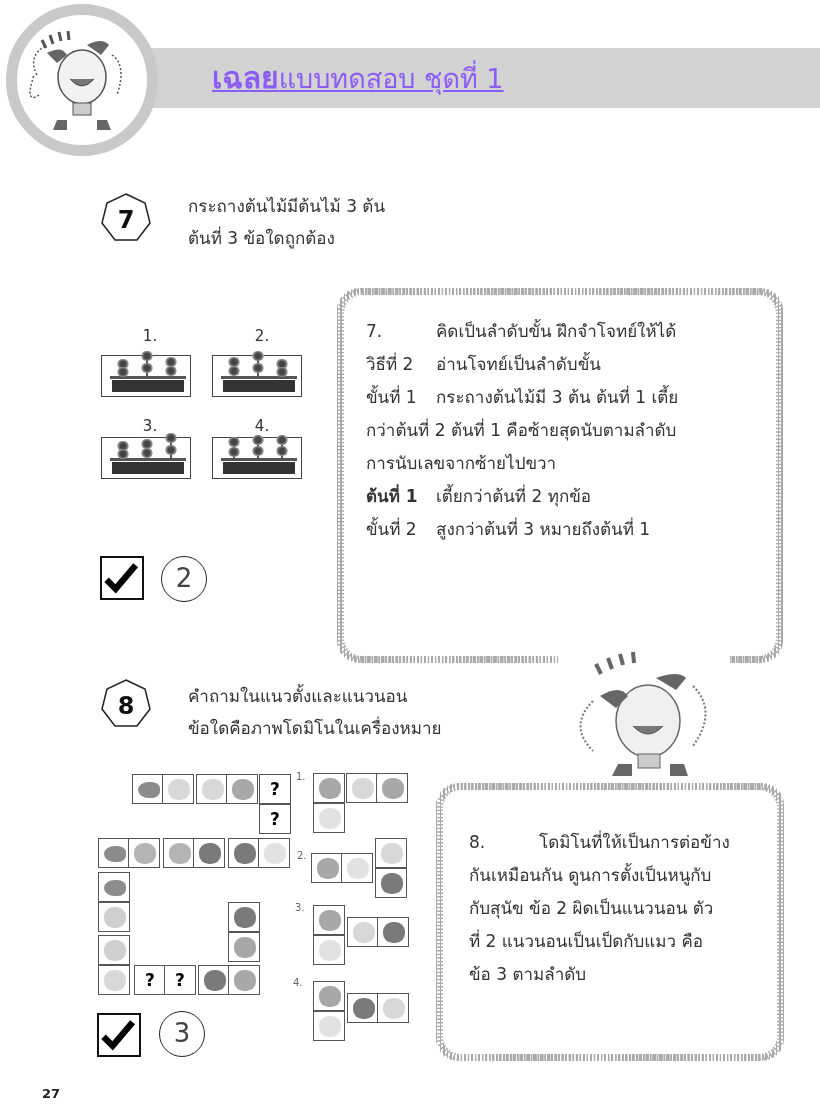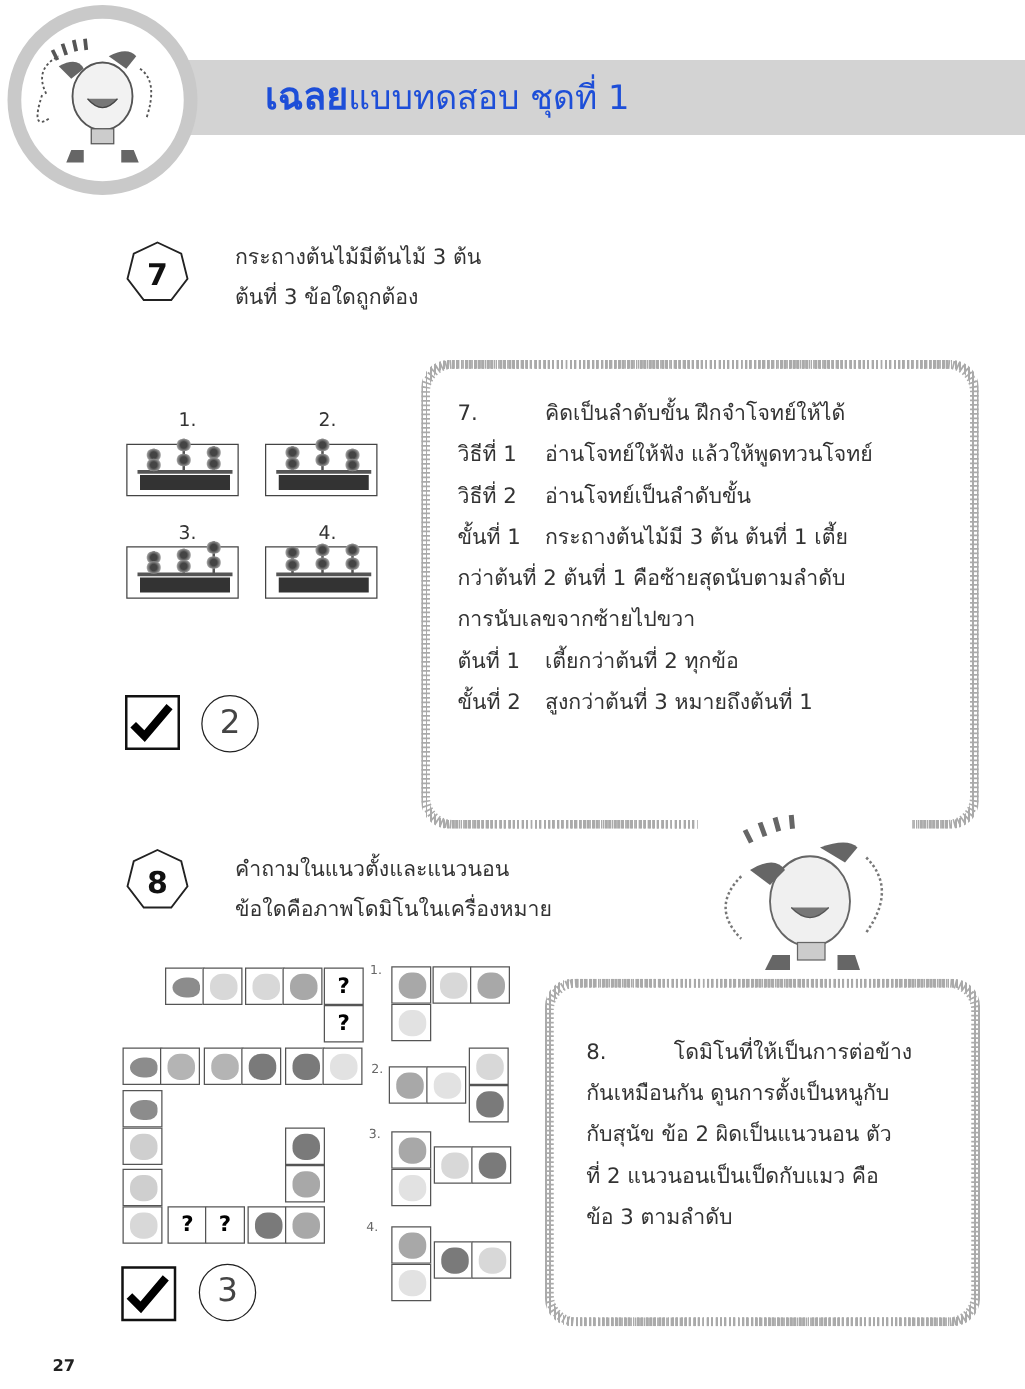--- a/index.html
+++ b/index.html
@@ -2,21 +2,21 @@
 <html><head>
 <meta charset="utf-8">
 <style>
   html, body { margin:0; padding:0; background:#fff; }
   body { width:820px; height:1111px; position:relative; overflow:hidden;
          font-family:"DejaVu Sans", sans-serif; color:#333; }
   .abs { position:absolute; }
 
   
   .header-bar { left:100px; top:48px; width:720px; height:60px; background:#d3d3d3; }
-  .header-title { left:212px; top:56px; font-family:"DejaVu Sans", sans-serif; font-size:27px; color:#1d4ed8; line-height:44px; white-space:nowrap; }
+  .header-title { left:212px; top:56px; font-family:"DejaVu Sans", sans-serif; font-size:27px; color:#8b5cf6; line-height:44px; white-space:nowrap;text-decoration:underline; }
   .header-title .bold { font-weight:bold; font-size:30px; }
   .mascot-ring { left:6px; top:4px; width:152px; height:152px; border-radius:50%;
                  background:#fff; border:11px solid #c9c9c9; box-sizing:border-box; }
 
   
   .badge { width:52px; height:52px; }
   .badge svg { width:100%; height:100%; }
   .q-text { font-size:17px; line-height:32px; color:#333; white-space:nowrap; }
 
   
@@ -186,26 +186,25 @@
     </svg>
 </div>
 <div class="abs answer-circle" style="left:161px;top:556px">2</div>
 
 <div class="abs explain-box" style="left:337px;top:288px;width:446px;height:375px">
   <svg class="abs" style="left:-7px;top:-7px" width="446" height="375">
     <rect x="3.5" y="3.5" width="439" height="368" rx="22" fill="none" stroke="#aaa" stroke-width="7" stroke-dasharray="1.4 2.2"></rect>
   </svg>
   <div class="abs" style="left:22px;top:20px" id="exp7">
       <div class="explain-line"><span class="tab" style="width: 70px;">7.</span><span>คิดเป็นลำดับขั้น ฝึกจำโจทย์ให้ได้</span></div>
-      <div class="explain-line"><span class="tab" style="width: 70px;">วิธีที่ 1</span><span>อ่านโจทย์ให้ฟัง แล้วให้พูดทวนโจทย์</span></div>
       <div class="explain-line"><span class="tab" style="width: 70px;">วิธีที่ 2</span><span>อ่านโจทย์เป็นลำดับขั้น</span></div>
       <div class="explain-line"><span class="tab" style="width: 70px;">ขั้นที่ 1</span><span>กระถางต้นไม้มี  3  ต้น  ต้นที่  1  เตี้ย</span></div>
       <div class="explain-line"><span>กว่าต้นที่ 2  ต้นที่  1  คือซ้ายสุดนับตามลำดับ</span></div>
       <div class="explain-line"><span>การนับเลขจากซ้ายไปขวา</span></div>
-      <div class="explain-line"><span class="tab" style="width: 70px;">ต้นที่ 1</span><span>เตี้ยกว่าต้นที่ 2 ทุกข้อ</span></div>
+      <div class="explain-line"><span class="tab" style="width: 70px; font-weight: bold;">ต้นที่ 1</span><span>เตี้ยกว่าต้นที่ 2 ทุกข้อ</span></div>
       <div class="explain-line"><span class="tab" style="width: 70px;">ขั้นที่ 2</span><span>สูงกว่าต้นที่  3  หมายถึงต้นที่  1</span></div>
     </div>
 </div>
 
 <svg class="abs" style="left:558px;top:646px" width="172" height="138" viewBox="0 0 172 138">
   <rect x="0" y="0" width="172" height="20" fill="#fff"></rect>
   <path d="M38 18 l5 10 M50 12 l4 11 M62 8 l3 11 M75 6 l1 11" stroke="#666" stroke-width="4"></path>
   <g stroke="#777" fill="none" stroke-width="2" stroke-dasharray="2 2">
     <path d="M35 55 q-25 25 0 50"></path>
       <path d="M135 40 q25 25 0 60"></path>

